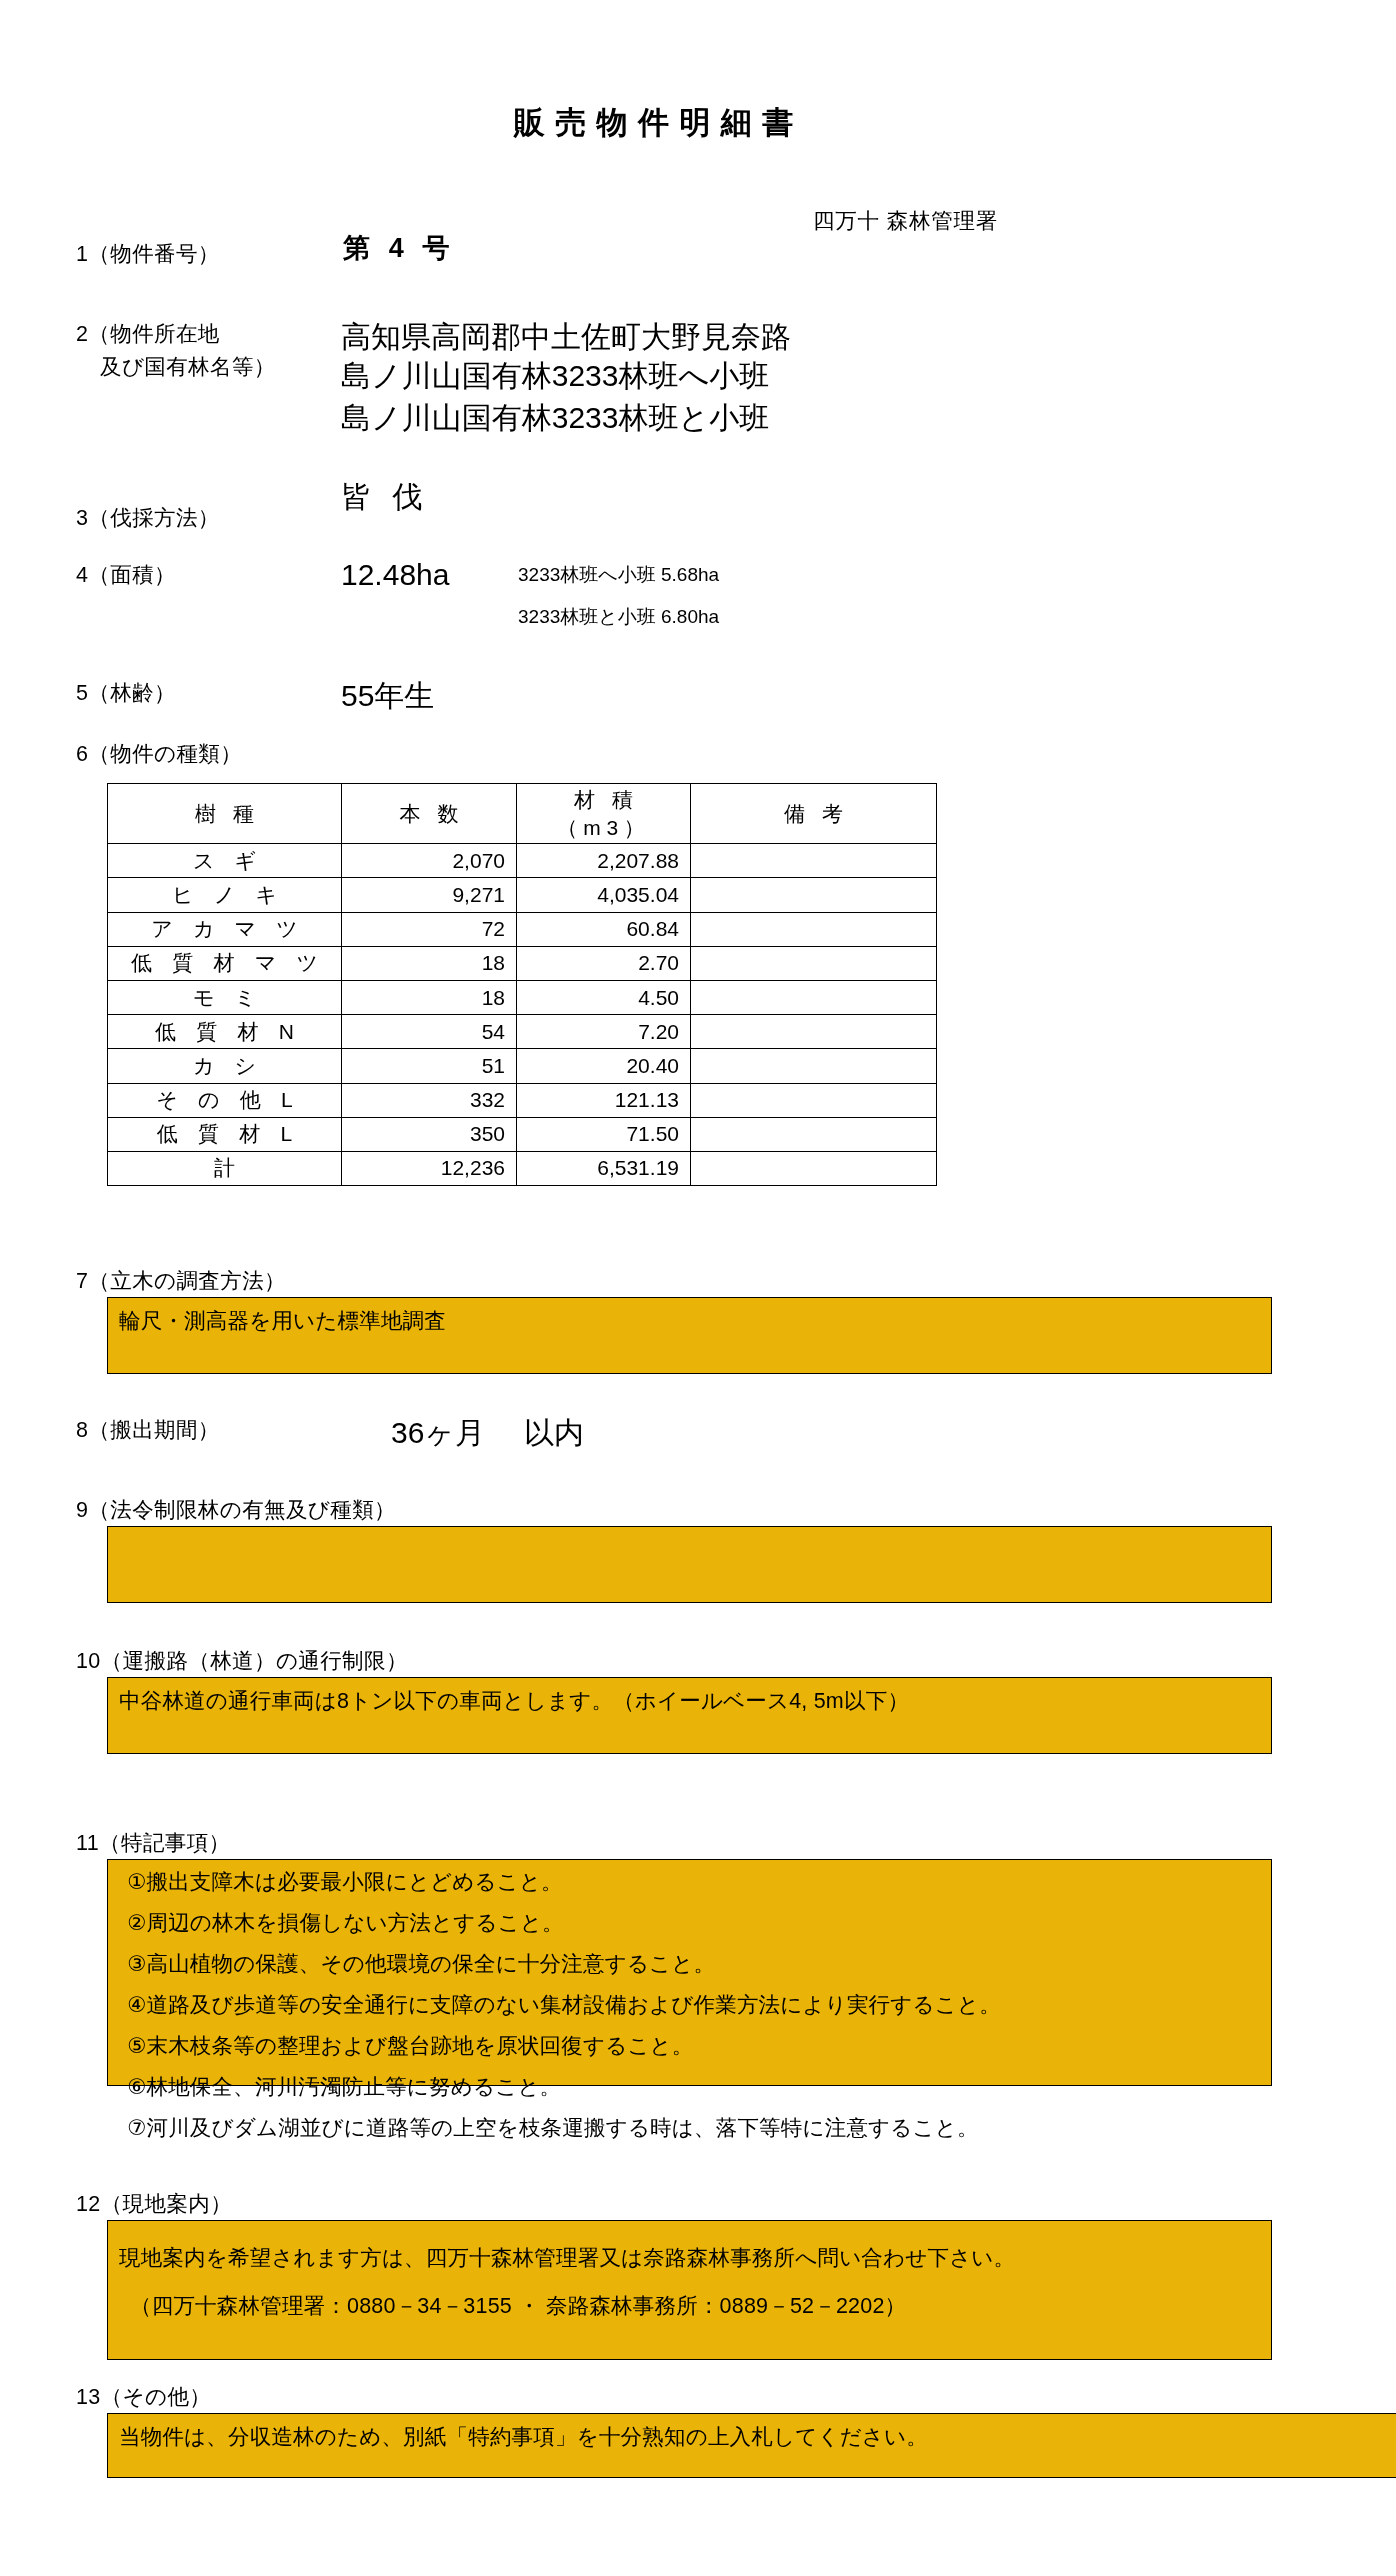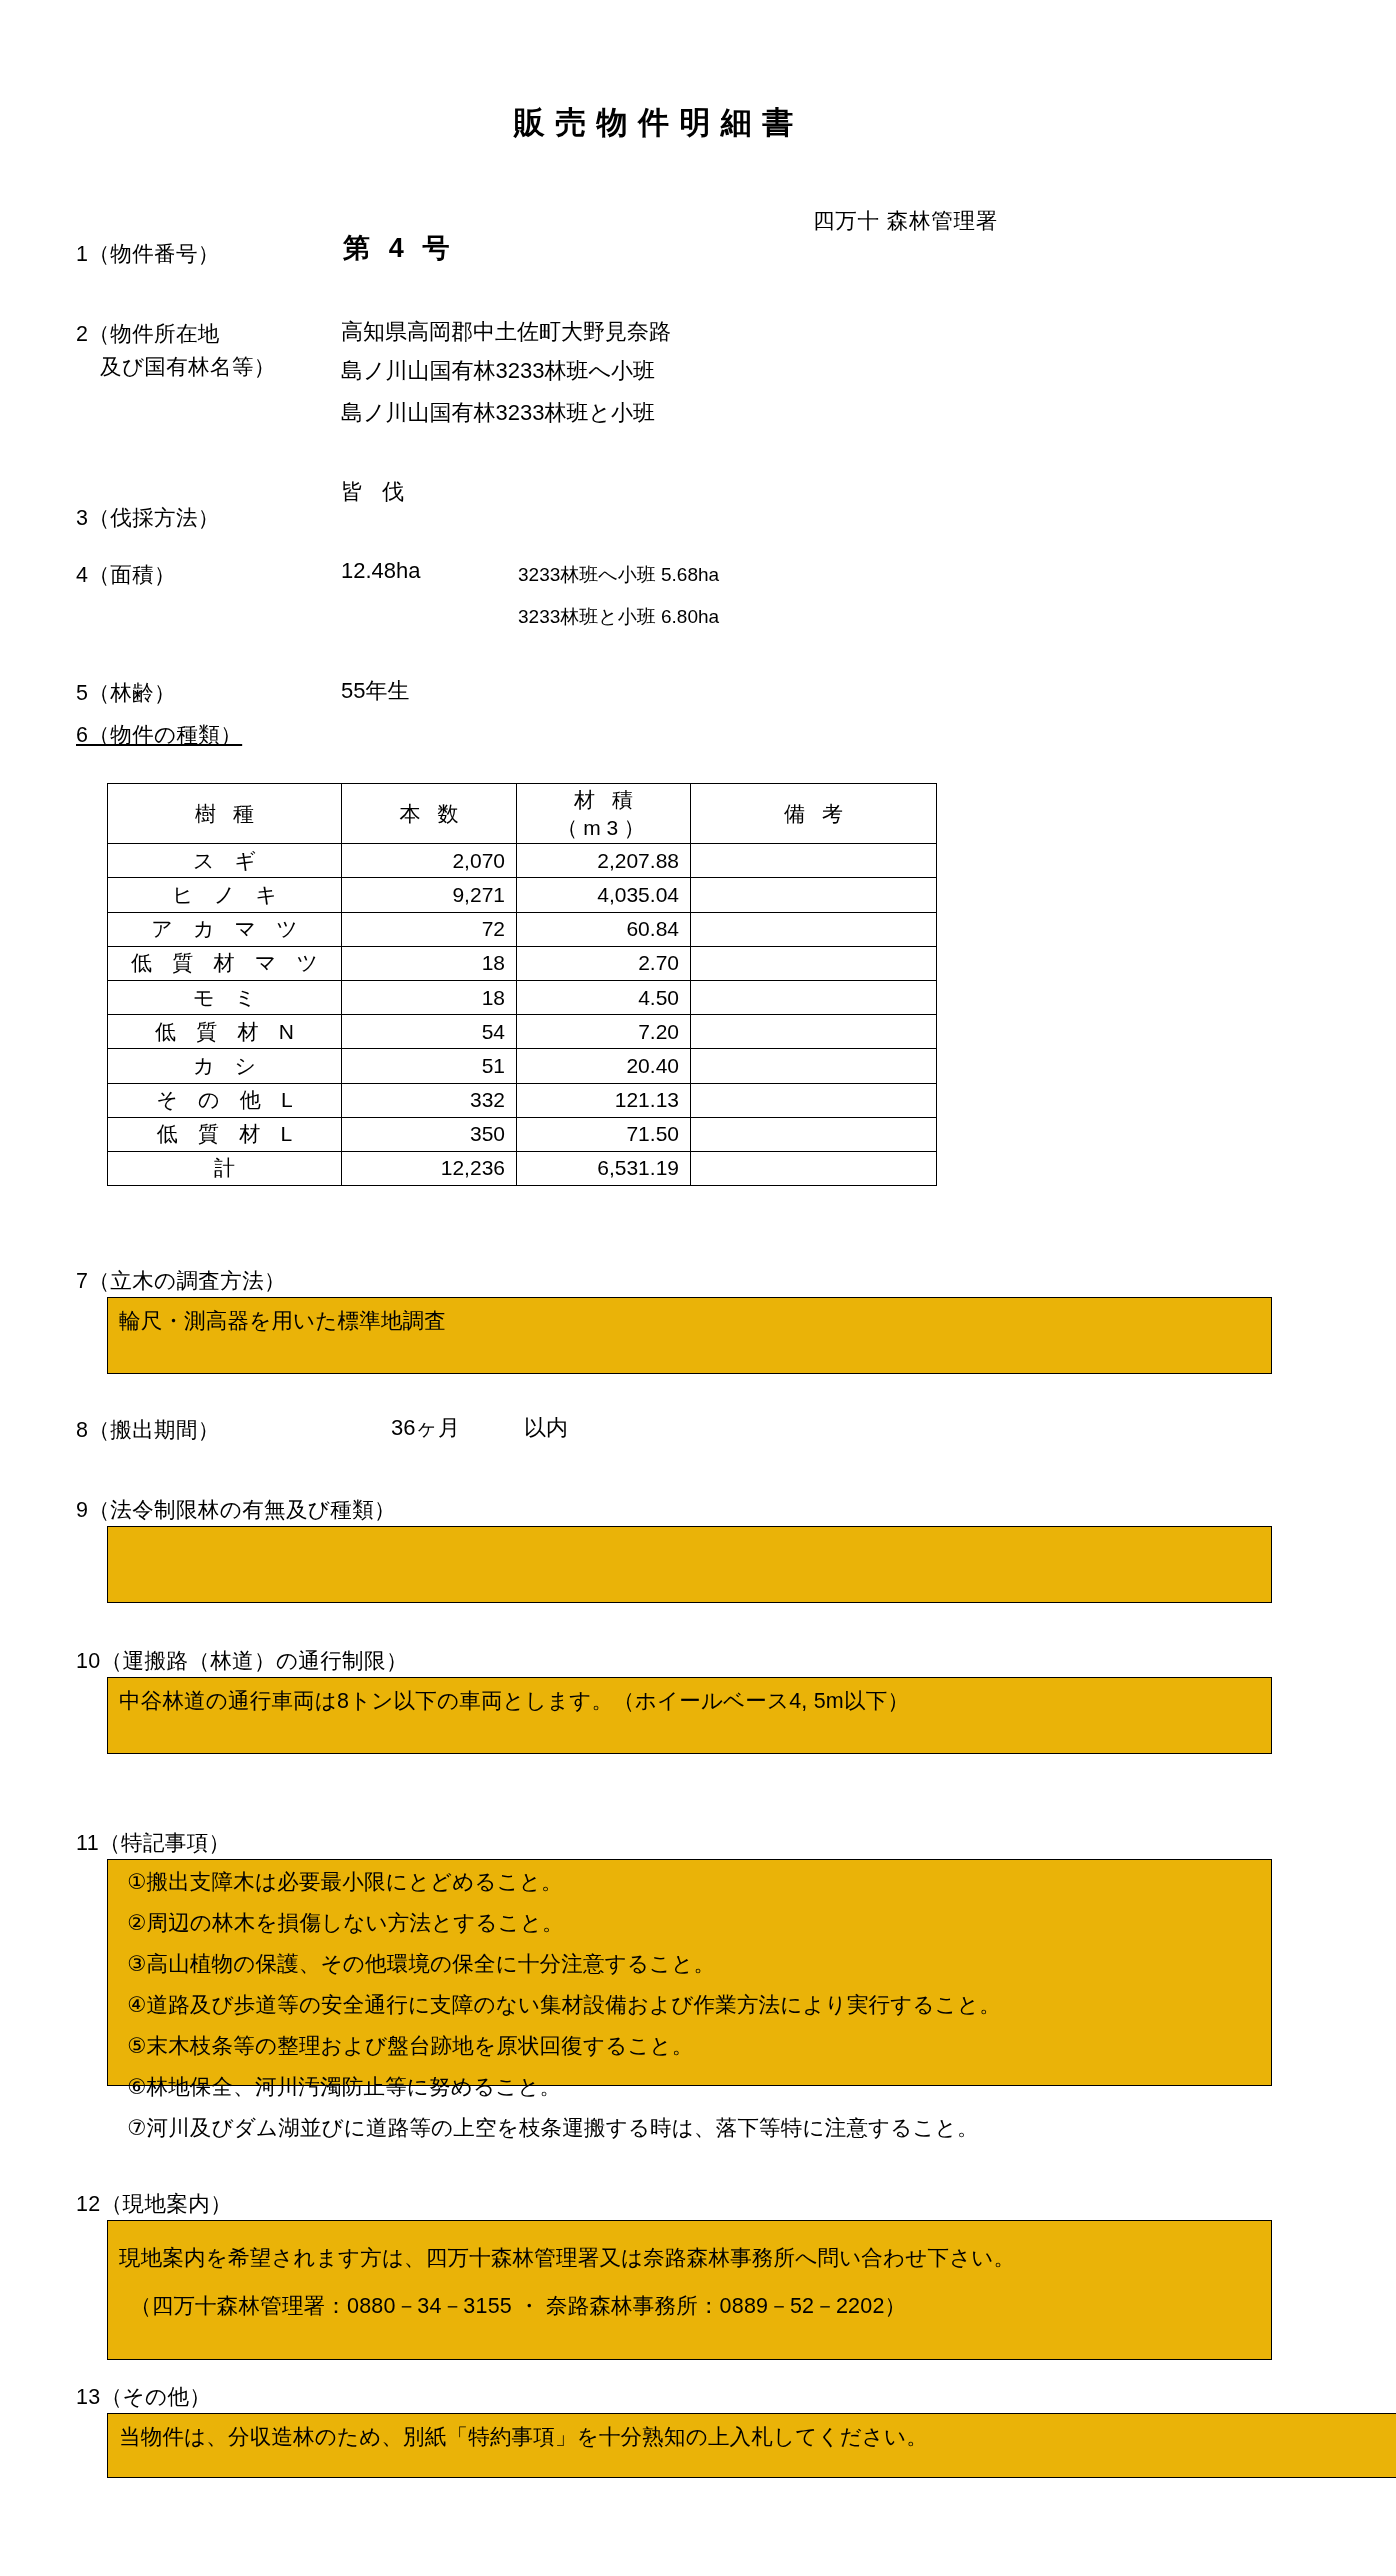--- a/index.html
+++ b/index.html
@@ -45,21 +45,21 @@
     left: 76px;
     font-size: 21.5px;
     white-space: nowrap;
     letter-spacing: 0.4px;
   }
   .lbl.indent {
     left: 100px;
   }
   .val {
     position: absolute;
-    font-size: 22px;
+    font-size: 30px;
     white-space: nowrap;
   }
   .val.big {
     font-size: 27px;
     font-weight: bold;
     letter-spacing: 5.6px;
   }
   .val.sm {
     font-size: 19px;
   }
@@ -149,21 +149,21 @@
   <div class="val" style="top:477px; left:341px; letter-spacing:6.4px;">皆 伐</div>
 
   <div class="lbl" style="top:560px;">4（面積）</div>
   <div class="val" style="top:558px; left:341px;">12.48ha</div>
   <div class="val sm" style="top:562px; left:518px;">3233林班へ小班 5.68ha</div>
   <div class="val sm" style="top:604px; left:518px;">3233林班と小班 6.80ha</div>
 
   <div class="lbl" style="top:678px;">5（林齢）</div>
   <div class="val" style="top:676px; left:341px;">55年生</div>
 
-  <div class="lbl" style="top:720px;text-decoration:underline;">6（物件の種類）</div>
+  <div class="lbl" style="top:739px;">6（物件の種類）</div>
   <table id="species-table">
     <colgroup>
       <col class="col-name">
         <col class="col-count">
         <col class="col-vol">
         <col class="col-note">
     </colgroup>
     <thead>
       <tr>
         <th>樹 種</th>

